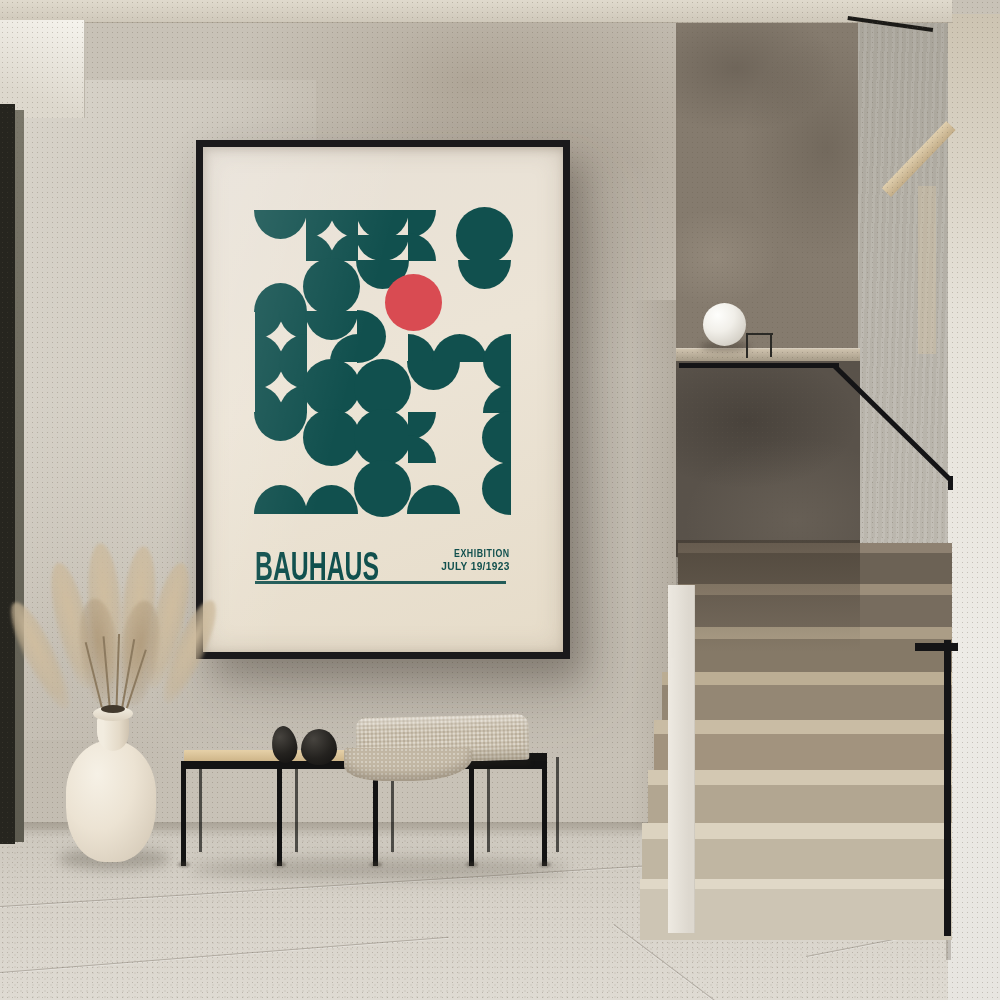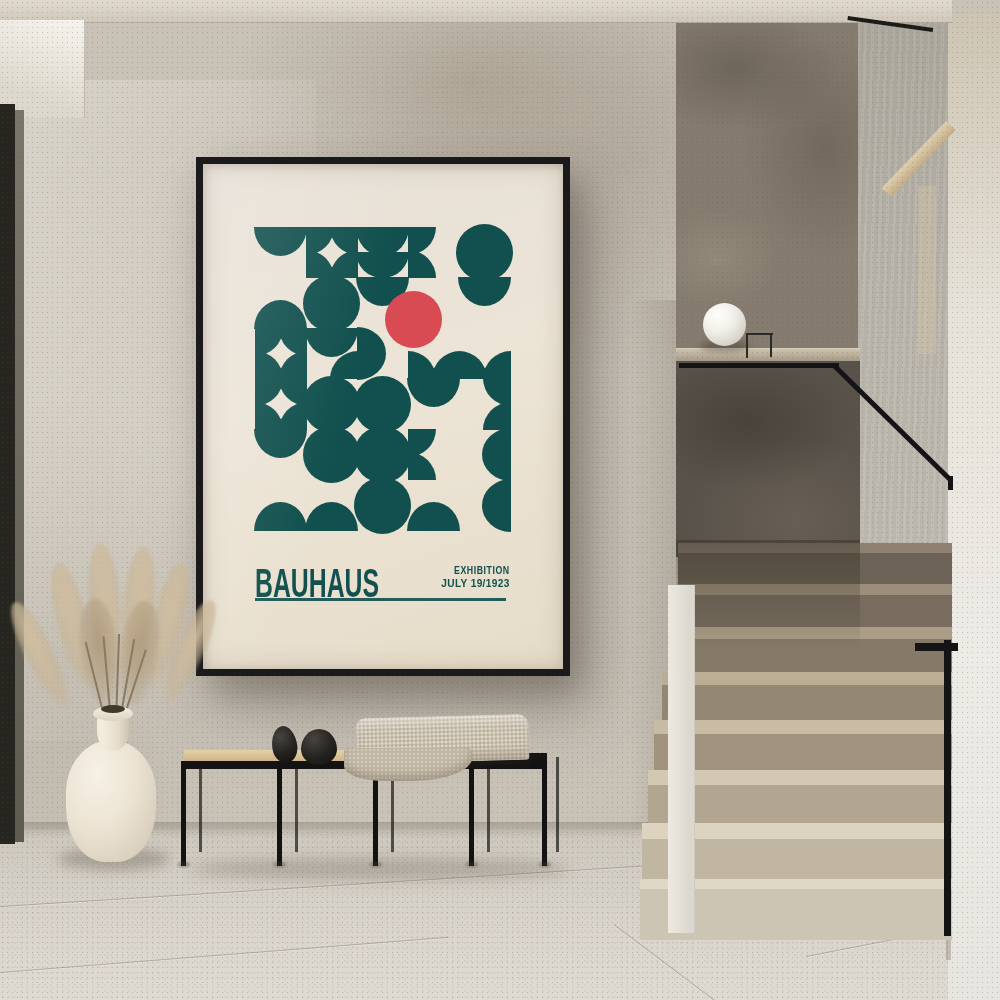--- a/index.html
+++ b/index.html
@@ -84,21 +84,21 @@
 
   
   .lamp{left:703px;top:303px;width:43px;height:43px;border-radius:50%;
     background:radial-gradient(circle at 34% 28%,#fefefc 0%,#f1efe9 40%,#d6d2c9 75%,#b5b0a5 100%);}
   .lamp-shadow{left:700px;top:342px;width:50px;height:9px;border-radius:50%;background:rgba(45,38,30,.4);filter:blur(3px);}
   .decor-frame-h{left:746px;top:333px;width:27px;height:2px;background:#2b2a26;}
   .decor-frame-v1{left:746px;top:333px;width:2px;height:25px;background:#2b2a26;}
   .decor-frame-v2{left:770px;top:334px;width:2px;height:23px;background:#2b2a26;}
 
   
-  .frame{left:196px;top:157px;width:374px;height:519px;background:var(--frame,#1a191b);
+  .frame{left:196px;top:140px;width:374px;height:519px;background:var(--frame,#1a191b);
     box-shadow:14px 20px 34px rgba(58,50,40,.35), 28px 40px 70px rgba(58,50,40,.22);}
   .poster{position:absolute;left:7px;top:7px;right:7px;bottom:7px;background:var(--paper,#ebe3d5);
     background-image:linear-gradient(160deg,#e7e0d6 0%,#ece4d6 45%,#e6dcc9 100%);
     box-shadow:inset 0 0 26px rgba(118,102,82,.22), inset 2px 2px 8px rgba(90,78,62,.25);}
   .poster-glare{position:absolute;left:0;top:0;width:60%;height:100%;
     background:linear-gradient(105deg,rgba(255,255,255,.18),rgba(255,255,255,0) 60%);}
   .pattern{position:absolute;left:52px;top:63px;width:255px;height:303px;}
   .cell{position:absolute;width:51px;height:50.5px;}
   .part{position:absolute;background:var(--teal,#11504e);}
   .cir{left:-3px;top:-3px;width:57px;height:57px;border-radius:50%;}

